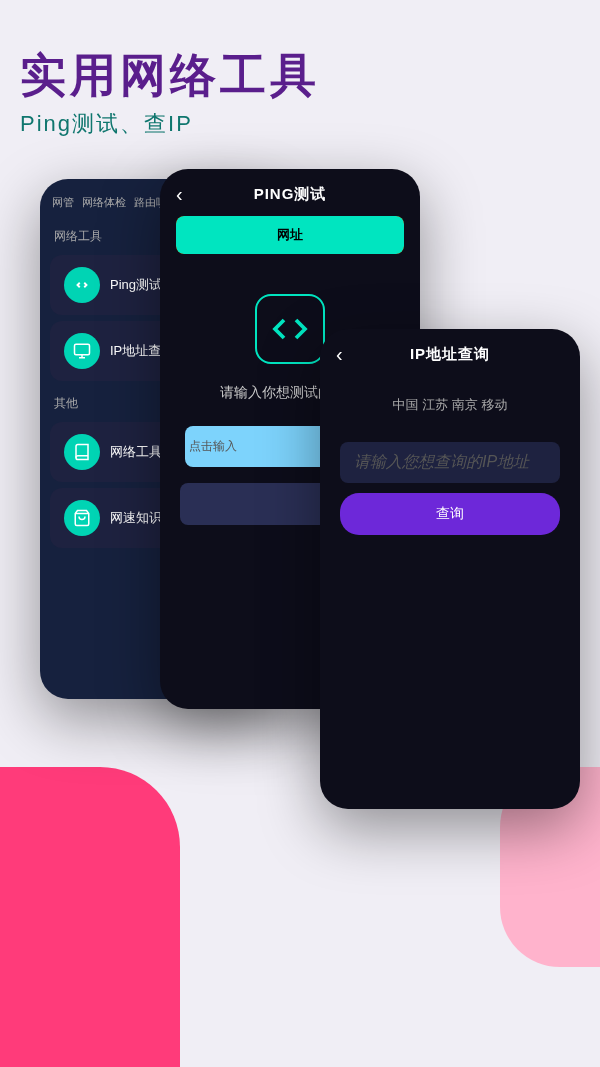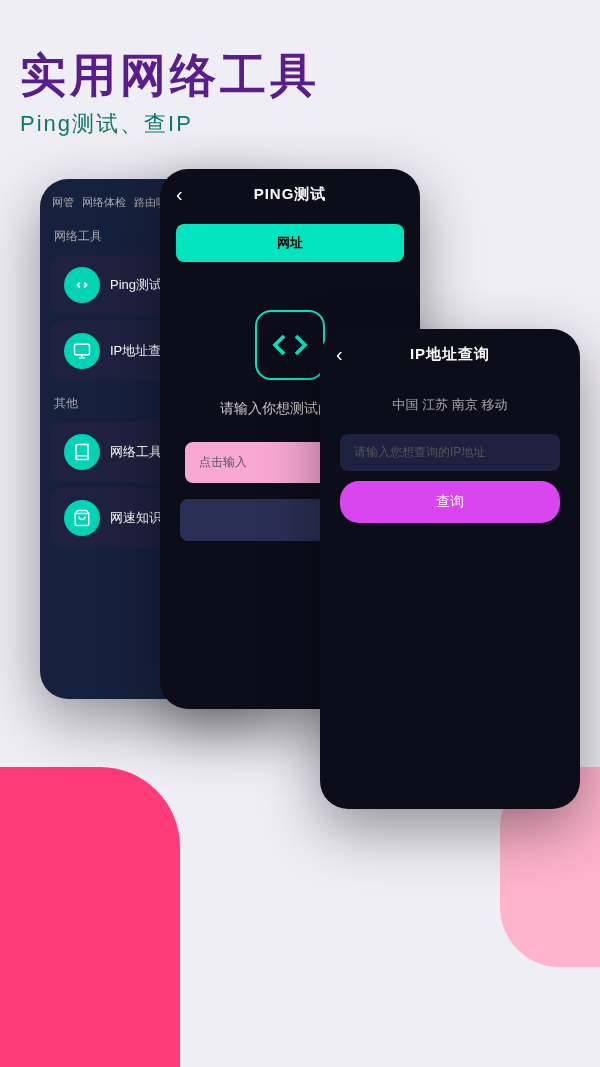--- a/index.html
+++ b/index.html
@@ -190,21 +190,21 @@
       position: absolute;
       left: 50%;
       transform: translateX(-50%);
       font-size: 15px;
       font-weight: 600;
       color: #fff;
       letter-spacing: 1px;
     }
     .tab-switcher {
       display: flex;
-      margin: 8px 16px;
+      margin: 0 16px;
       background: #a16207;
       border-radius: 8px;
       overflow: hidden;
       align-items: center;
     }
     .tab-btn {
       flex: 1;
       padding: 10px 0;
       text-align: center;
       font-size: 13px;
@@ -241,23 +241,23 @@
       height: 36px;
     }
     .ping-desc {
       font-size: 14px;
       color: #ccc;
       margin-bottom: 24px;
       text-align: center;
     }
     .input-bar {
       width: 100%;
-      background: #f9a8d4;
+      background: #7dd3fc;
       border-radius: 8px;
-      padding: 12px 14px;
+      padding: 12px 4px;
       color: #555;
       font-size: 12px;
       margin-bottom: 10px;
       margin-left: 10px;
     }
     .action-bar {
       width: 100%;
       height: 42px;
       background: #2a2f55;
       border-radius: 8px;
@@ -301,34 +301,35 @@
     .ip-address {
       font-size: 28px;
       font-weight: 700;
       color: #fff;
       letter-spacing: 1px;
       margin-bottom: 6px;
     }
     .ip-location {
       font-size: 13px;
       color: #aaa;
-      margin-bottom: 20px;
+      margin-bottom: 28px;
     }
     .ip-input-bar {
       width: 100%;
       background: #1e2240;
       border-radius: 8px;
       padding: 10px 14px;
       color: #555;
-      font-size: 12px;
+      font-size: 16px;
       margin-bottom: 10px;
+      font-style: italic;
     }
     .query-btn {
       width: 100%;
-      background: #d946ef;
+      background: #6d28d9;
       border-radius: 19px;
       padding: 12px;
       text-align: center;
       color: #fff;
       font-size: 14px;
       cursor: pointer;
       font-weight: 500;
     }
   </style>
 </head>

